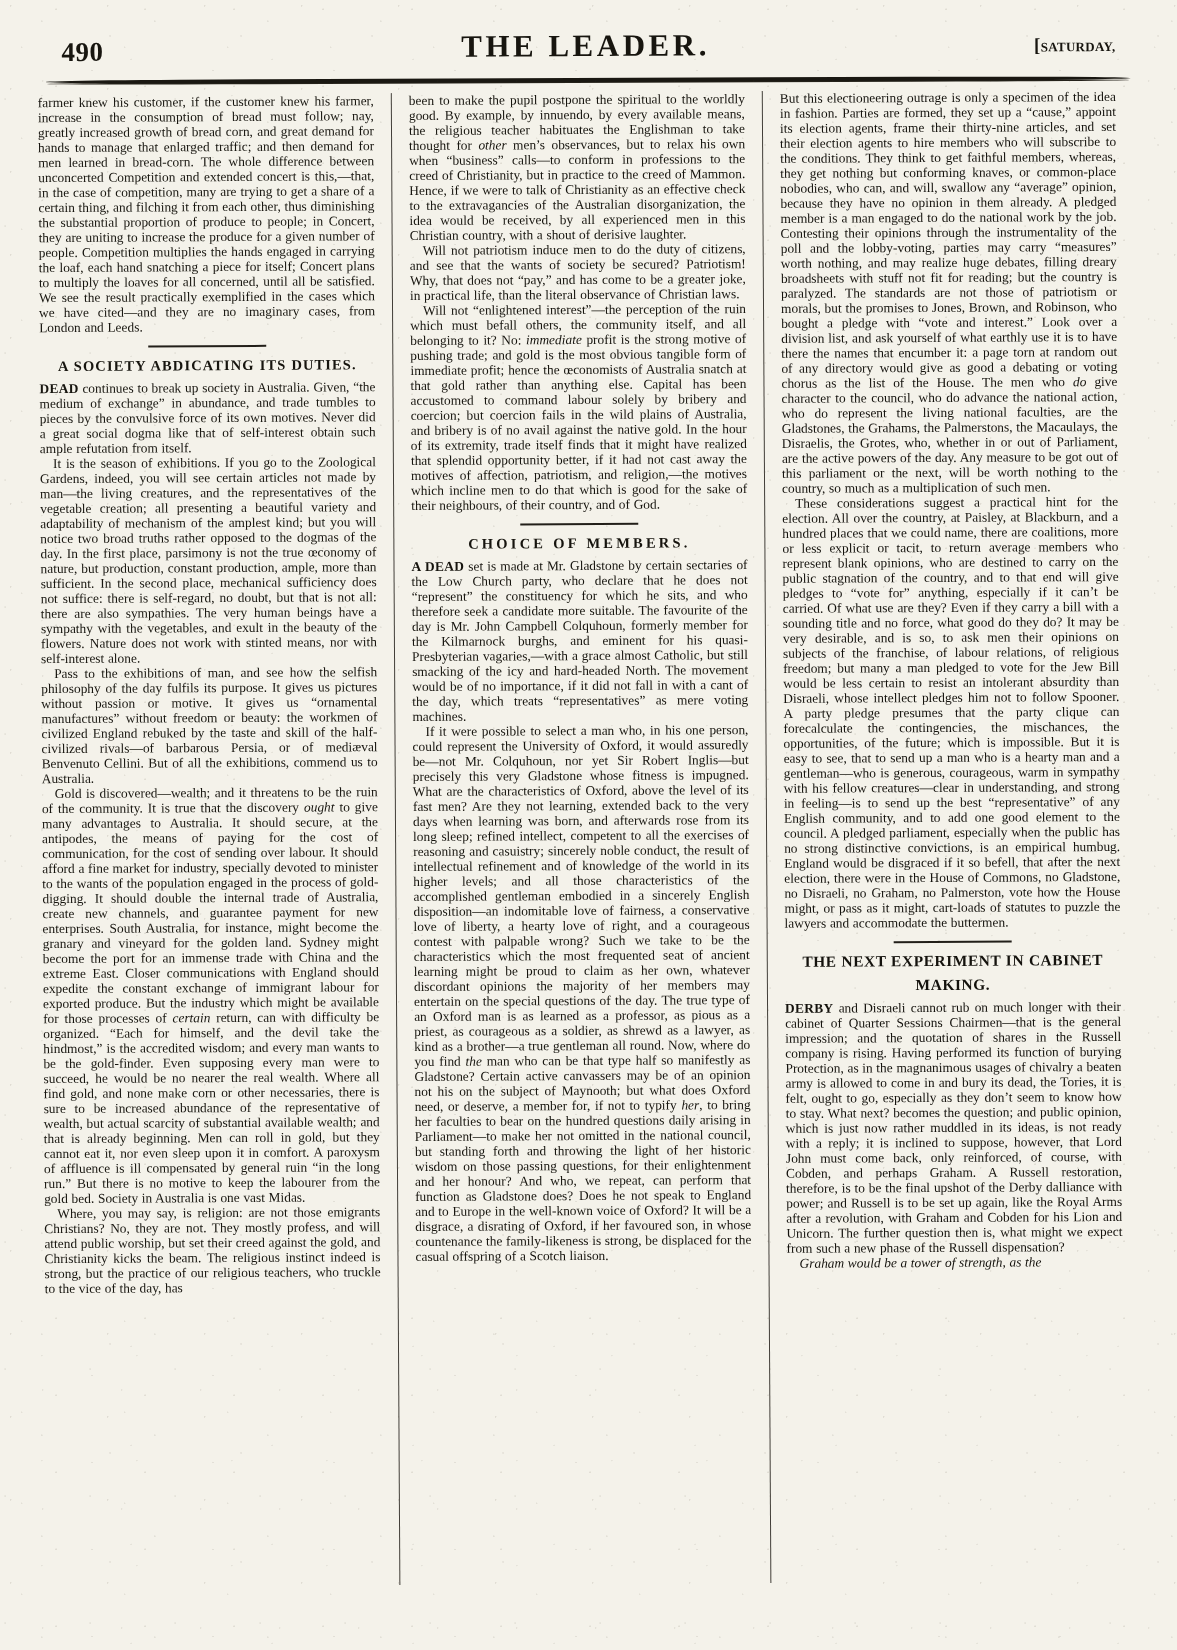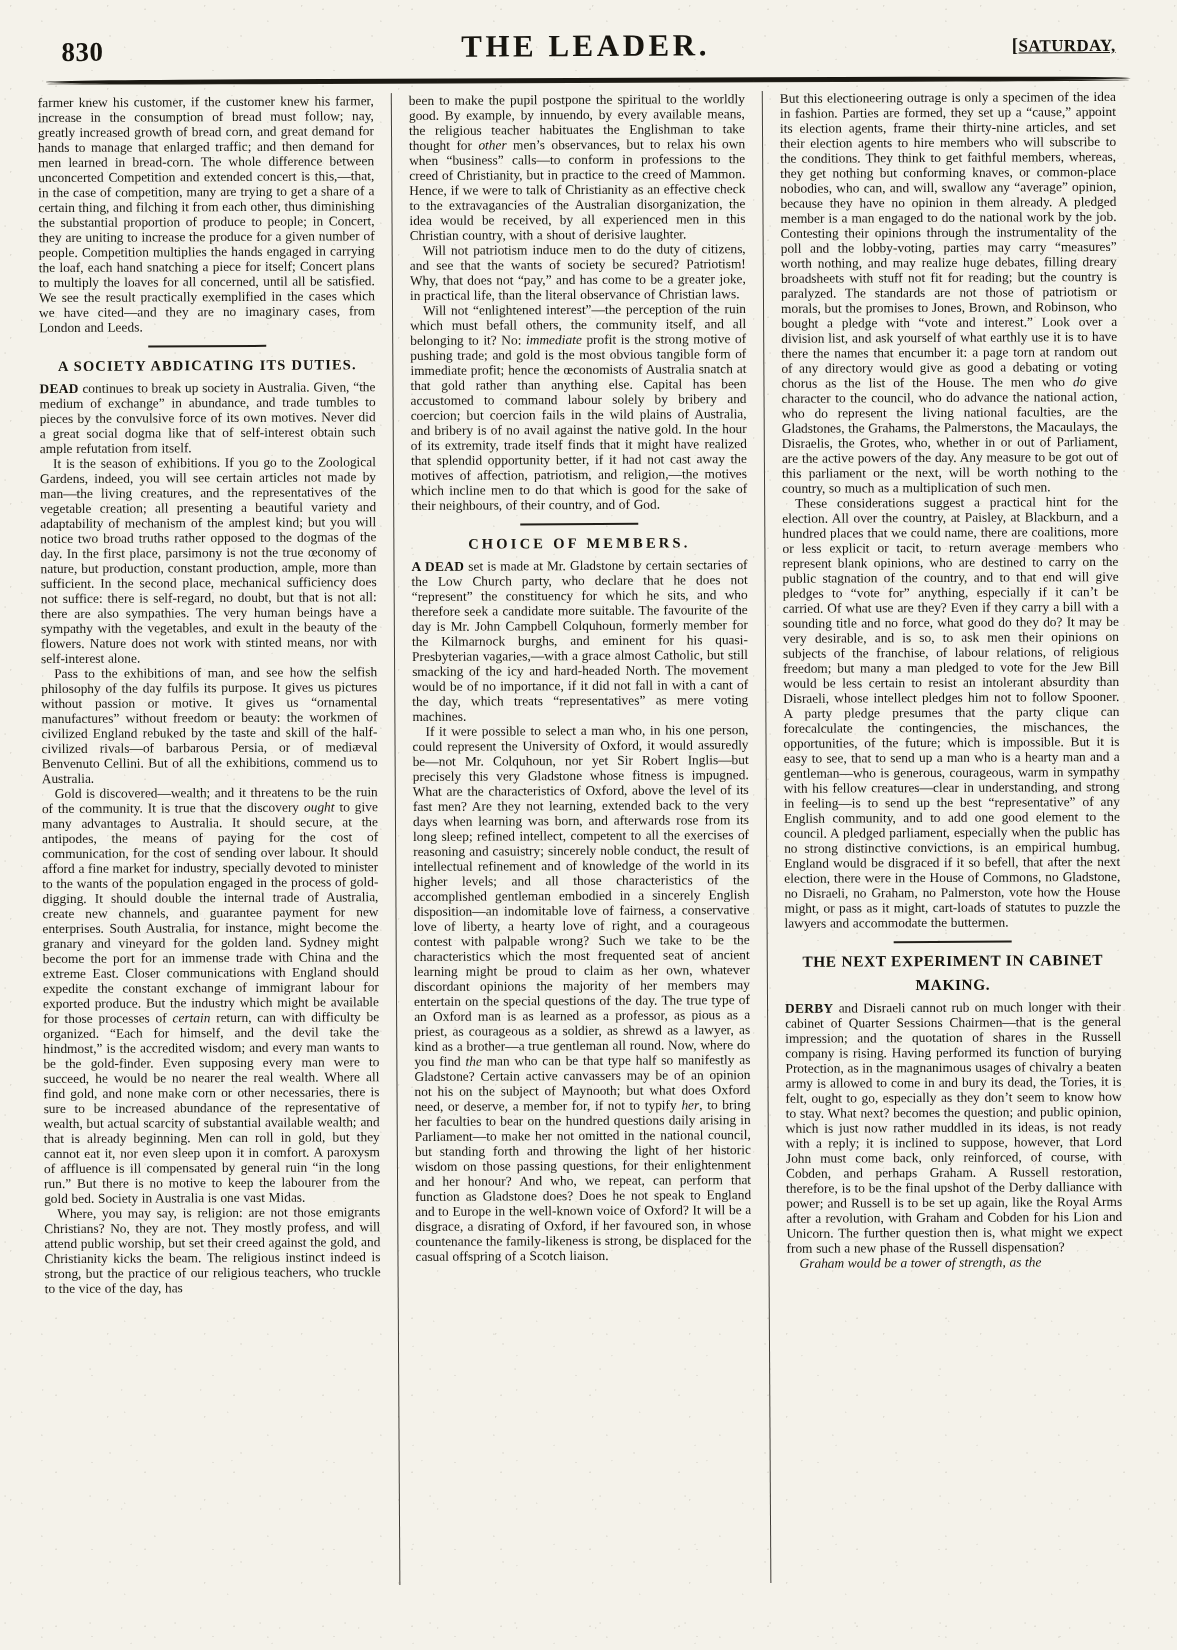--- a/index.html
+++ b/index.html
@@ -45,21 +45,21 @@
     font-size:27px;font-weight:700;letter-spacing:.5px;
   }
   .mast-title{
     position:absolute;left:0;right:0;top:0;text-align:center;
     font-size:31px;font-weight:700;letter-spacing:3.5px;
   }
   .mast-day{
     position:absolute;right:0;top:9px;
     font-size:19px;font-weight:600;letter-spacing:.4px;
   }
-  .mast-day .sc{font-size:17px;text-decoration:underline;}
+  .mast-day .sc{font-size:13px;}
   .mast-rule{
     position:absolute;left:50px;top:78px;width:1085px;height:4px;
     background:#1a1812;
     border-radius:40%/100%;
     box-shadow:0 2px 0 -1px #25221a;
     transform:rotate(0.12deg);
   }
   
   .cols{
     position:absolute;left:42px;top:92px;width:1098px;height:1530px;
@@ -99,21 +99,21 @@
   
   .col.c3{color:#14120d;}
   .col.c2{color:#16140e;}
 </style>
 </head>
 <body>
 
 <div class="page">
 
   <div class="masthead">
-    <span class="folio">830</span>
+    <span class="folio">490</span>
     <span class="mast-title">THE LEADER.</span>
     <span class="mast-day"><span>[</span><span class="sc">SATURDAY,</span></span>
   </div>
   <div class="mast-rule"></div>
 
   <div class="cols">
 
     <div class="col c1">
       <p class="noind">farmer knew his customer, if the customer knew his farmer, increase in the consumption of bread must follow; nay, greatly increased growth of bread corn, and great demand for hands to manage that enlarged traffic; and then demand for men learned in bread-corn. The whole difference between unconcerted Competition and extended concert is this,—that, in the case of competition, many are trying to get a share of a certain thing, and filching it from each other, thus diminishing the substantial proportion of produce to people; in Concert, they are uniting to increase the produce for a given number of people. Competition multiplies the hands engaged in carrying the loaf, each hand snatching a piece for itself; Concert plans to multiply the loaves for all concerned, until all be satisfied. We see the result practically exemplified in the cases which we have cited—and they are no imaginary cases, from London and Leeds.</p>
 

